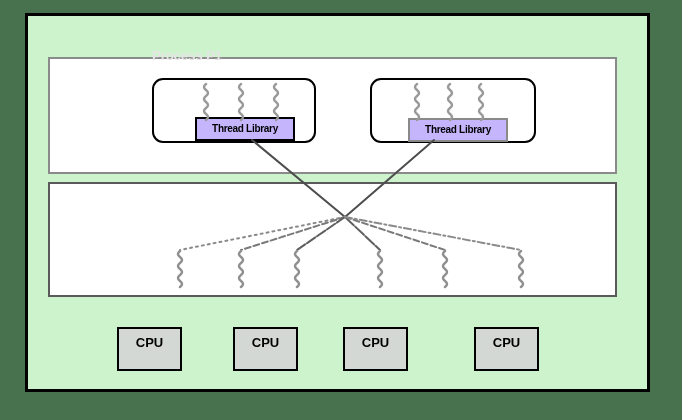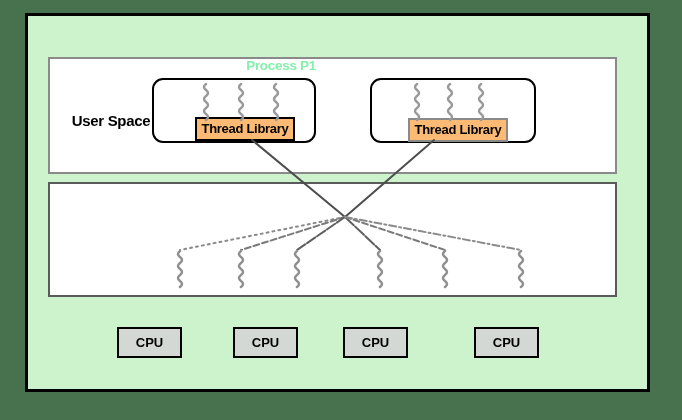--- a/index.html
+++ b/index.html
@@ -39,56 +39,56 @@
     text-align: center;
     font-size: 15px;
     font-weight: bold;
     color: #000;
     letter-spacing: -0.3px;
   }
   .user-space-label { top: 112px; }
   .kernel-space-label { top: 229px; }
   .process-label {
     position: absolute;
-    top: 58px;
-    text-align: right;
+    top: 48px;
+    text-align: left;
     font-size: 13.5px;
     font-weight: bold;
-    color: #86efac;
+    color: #e5e5e5;
     letter-spacing: -0.3px;
   }
   .p1-label { left: 152px; width: 164px; }
   .p2-label { left: 370px; width: 166px; }
   .process-box {
     position: absolute;
     top: 78px;
     height: 65px;
     background: #fff;
     border: 2px solid #000;
     border-radius: 11px;
   }
   .p1-box { left: 152px; width: 164px; }
   .p2-box { left: 370px; width: 166px; }
   .thread-library {
     position: absolute;
     height: 24px;
-    background: #fdba74;
+    background: #c4b5fd;
     text-align: center;
-    font-size: 13px;
+    font-size: 10px;
     font-weight: bold;
     line-height: 19px;
     color: #000;
     letter-spacing: -0.3px;
   }
   .p1-tl { left: 195px; top: 117px; width: 100px; border: 2px solid #000; }
   .p2-tl { left: 408px; top: 118px; width: 100px; border: 2px solid #8a8a8a; }
   .cpu-box {
     position: absolute;
     top: 327px;
-    width: 65px; height: 31px;
+    width: 65px; height: 44px;
     background: #d4d8d4;
     border: 2px solid #000;
     text-align: center;
     font-size: 13px;
     font-weight: bold;
     line-height: 27px;
     color: #000;
   }
   .cpu-1 { left: 117px; }
   .cpu-2 { left: 233px; }
@@ -102,21 +102,20 @@
   }
 </style>
 </head>
 <body>
 
 <div class="stage">
 
   <div class="panel"></div>
 
   <div class="space-box user-box"></div>
-  <div class="space-label user-space-label">User Space</div>
 
   <div class="space-box kernel-box"></div>
 
   <div class="process-label p1-label">Process P1</div>
   <div class="process-box p1-box"></div>
   <div class="thread-library p1-tl">Thread Library</div>
 
   <div class="process-box p2-box"></div>
   <div class="thread-library p2-tl">Thread Library</div>
 

